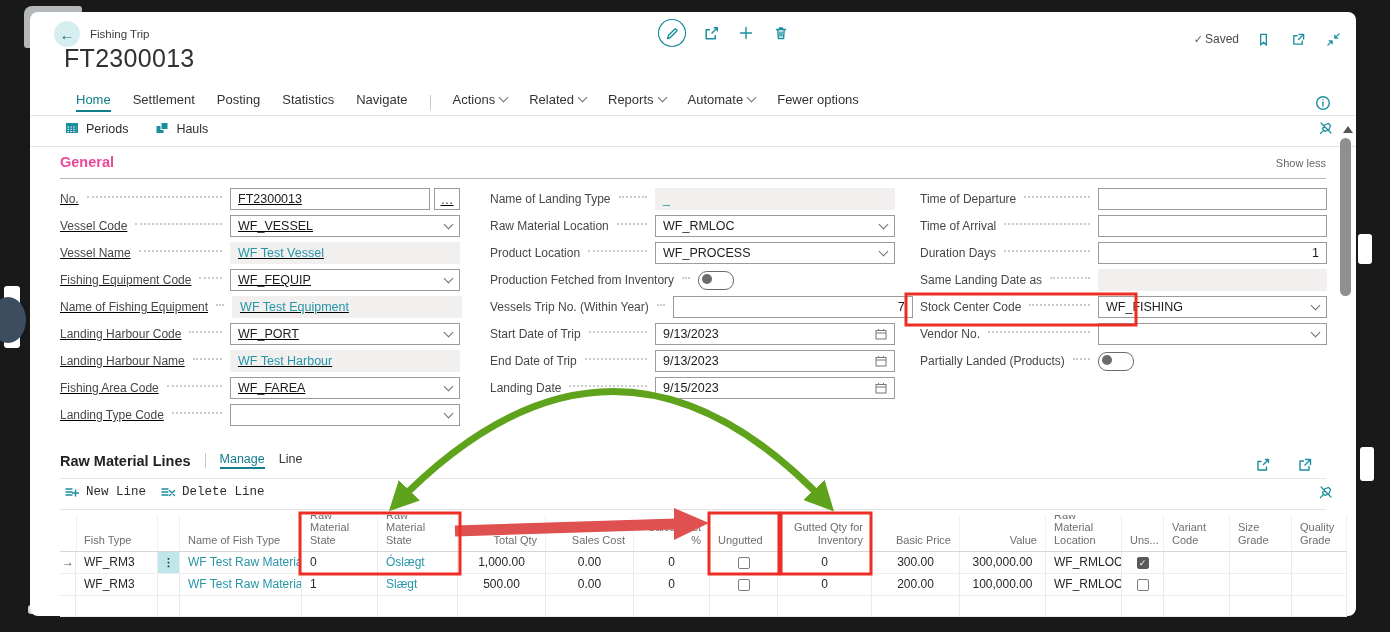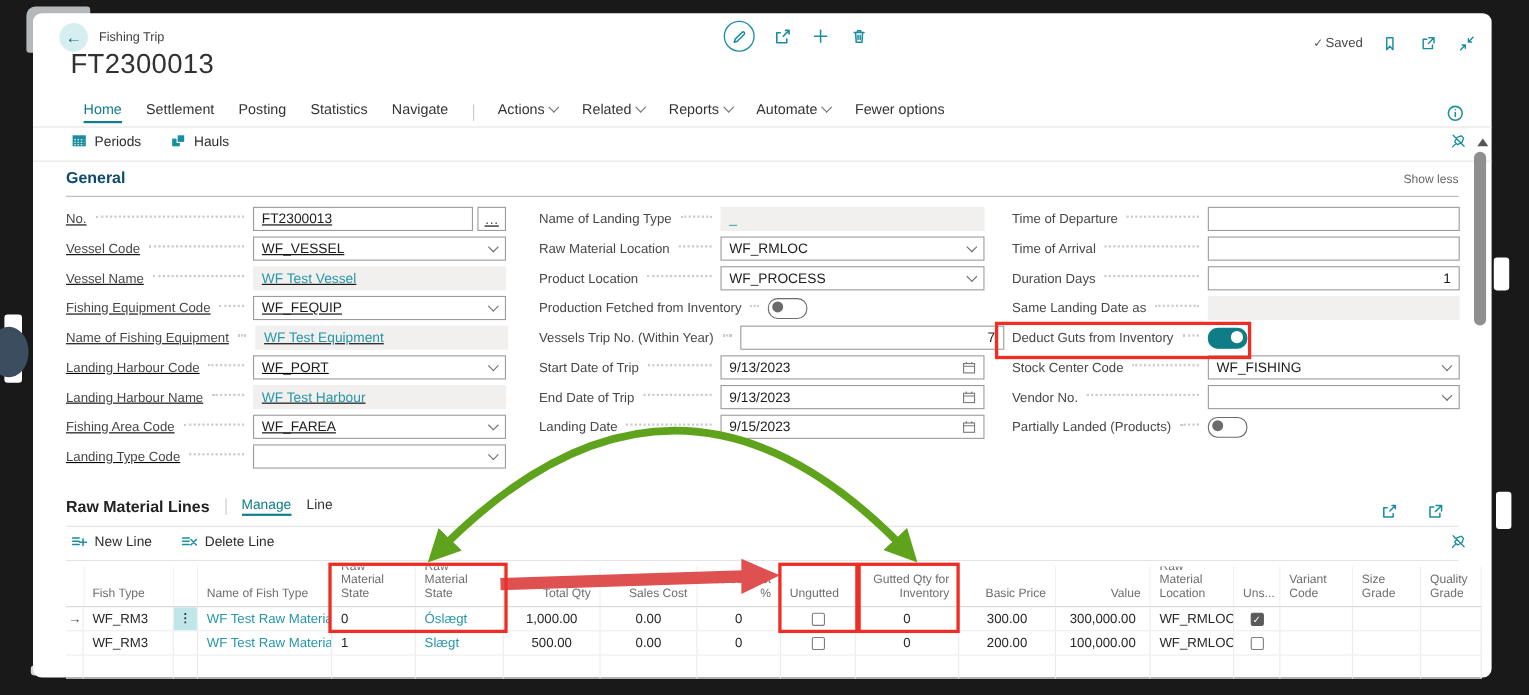--- a/index.html
+++ b/index.html
@@ -24,21 +24,21 @@
   .chev{width:6px;height:6px;border-right:1.3px solid #6f6f6f;border-bottom:1.3px solid #6f6f6f;transform:rotate(45deg);margin-top:-4px;flex:none;}
   .hline{position:absolute;left:0;right:0;height:1px;background:#e4e4e4;}
   #menu-info{position:absolute;right:22px;top:80px;}
   
   #ribbon{position:absolute;left:34px;top:108px;display:flex;align-items:center;gap:26px;}
   .ribbon-item{display:flex;align-items:flex-end;gap:6px;font-size:12.5px;color:#2d2d2d;}
   #ribbon-pin{position:absolute;right:22px;top:108px;}
   .pinicon svg{stroke:#1a8e9e;fill:none;stroke-width:1.2;stroke-linecap:round;}
   
   #gen-head{position:absolute;left:30px;right:30px;top:142px;display:flex;align-items:baseline;justify-content:space-between;border-bottom:1px solid #b9b9b9;padding-bottom:8px;}
-  #gen-title{font-size:14.5px;font-weight:bold;color:#0c4a6e;}
+  #gen-title{font-size:14.5px;font-weight:bold;color:#ec4899;}
   #show-less{font-size:11px;color:#666;}
   .fcol{position:absolute;top:176px;}
   #fcol1{left:30px;width:400px;text-decoration:underline;}
   #fcol2{left:460px;width:405px;}
   #fcol3{left:890px;width:407px;}
   .frow{display:flex;align-items:center;height:22px;margin-bottom:5px;}
   .flabel{font-size:12px;color:#474747;white-space:nowrap;}
   .dots{flex:1;border-bottom:2px dotted #cbcbcb;margin:0 8px;height:0;transform:translateY(-2px);min-width:8px;}
   .fctl{display:flex;align-items:center;gap:4px;flex:none;}
   #fcol1 .fctl{width:230px;} #fcol2 .fctl{width:240px;} #fcol3 .fctl{width:229px;}
@@ -52,21 +52,21 @@
   .toggle.on{background:#0e7d86;border-color:#0e7d86;}
   .toggle.on .knob{left:auto;right:3px;top:2px;width:11px;height:11px;background:#fff;}
   .calico{display:flex;align-items:center;flex:none;}
   
   #lines-head{position:absolute;left:30px;top:440px;display:flex;align-items:center;gap:14px;}
   #lines-title{font-size:14.5px;font-weight:bold;color:#222;}
   .stab{font-size:12.5px;color:#333;padding-bottom:3px;}
   .stab.active{color:#0f7d8a;border-bottom:2px solid #0f7d8a;padding-bottom:1px;}
   #lines-icons{position:absolute;right:40px;top:442px;display:flex;gap:20px;}
   #lines-divider{top:466px;left:30px;right:30px;}
-  #lines-toolbar{position:absolute;left:34px;top:472px;display:flex;gap:26px;align-items:center;}
+  #lines-toolbar{position:absolute;left:34px;top:472px;display:flex;gap:14px;align-items:center;font-family:Liberation Mono, monospace;}
   .tool-item{display:flex;align-items:center;gap:6px;font-size:12.5px;color:#2d2d2d;}
   #toolbar-pin{position:absolute;right:22px;top:472px;}
   #toolbar-divider{top:497px;left:30px;right:30px;}
   
   #table{position:absolute;left:30px;top:503px;}
   .thead{display:grid;height:36px;border-bottom:1px solid #d6d6d6;}
   .hcell{display:flex;align-items:flex-end;padding:2px 8px 5px;font-size:11px;line-height:12.5px;color:#6e6e6e;border-right:1px solid #f0f0f0;overflow:hidden;}
   .hcell.r{justify-content:flex-end;text-align:right;}
   .trow{display:grid;border-bottom:1px solid #ededed;}
   .tcell{height:21px;line-height:21px;font-size:12px;color:#262626;padding:0 8px;border-right:1px solid #ebebeb;overflow:hidden;white-space:nowrap;}
@@ -433,29 +433,20 @@
       <div class="frow">
         <span class="flabel">Same Landing Date as</span>
         <span class="dots"></span>
         <div class="fctl">
           <div class="robox">
             <span class="val"></span>
           </div>
         </div>
       </div>
       <div class="frow">
-        <span class="flabel">Deduct Guts from Inventory</span>
-        <span class="dots"></span>
-        <div class="fctl">
-          <div class="toggle on">
-            <span class="knob"></span>
-          </div>
-        </div>
-      </div>
-      <div class="frow">
         <span class="flabel">Stock Center Code</span>
         <span class="dots"></span>
         <div class="fctl">
           <div class="inputbox">
             <span class="val">WF_FISHING</span>
             <span class="chev"></span>
           </div>
         </div>
       </div>
       <div class="frow">

